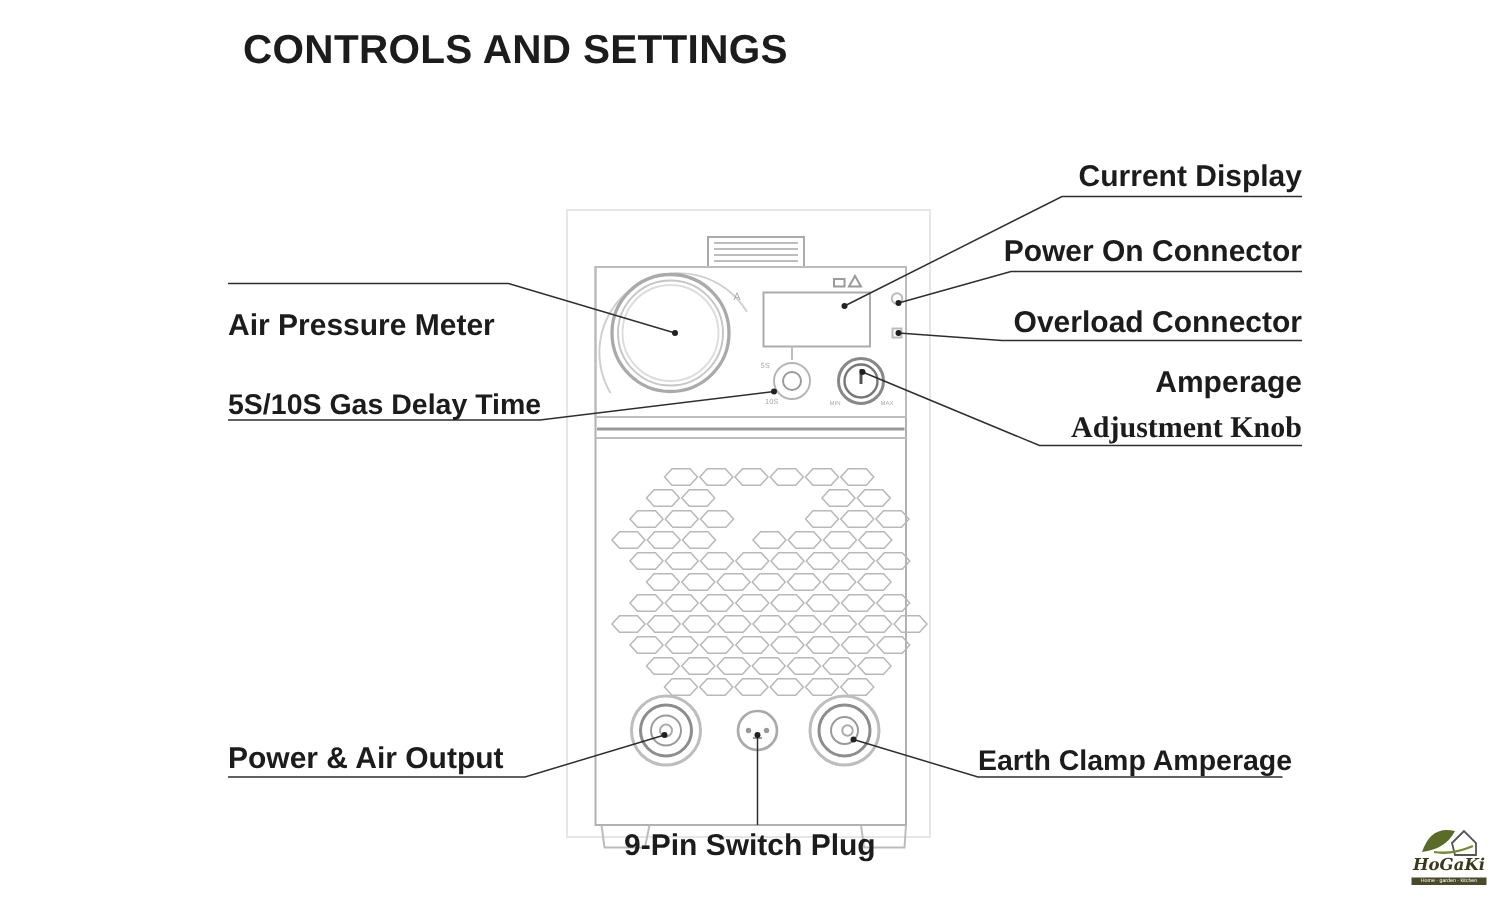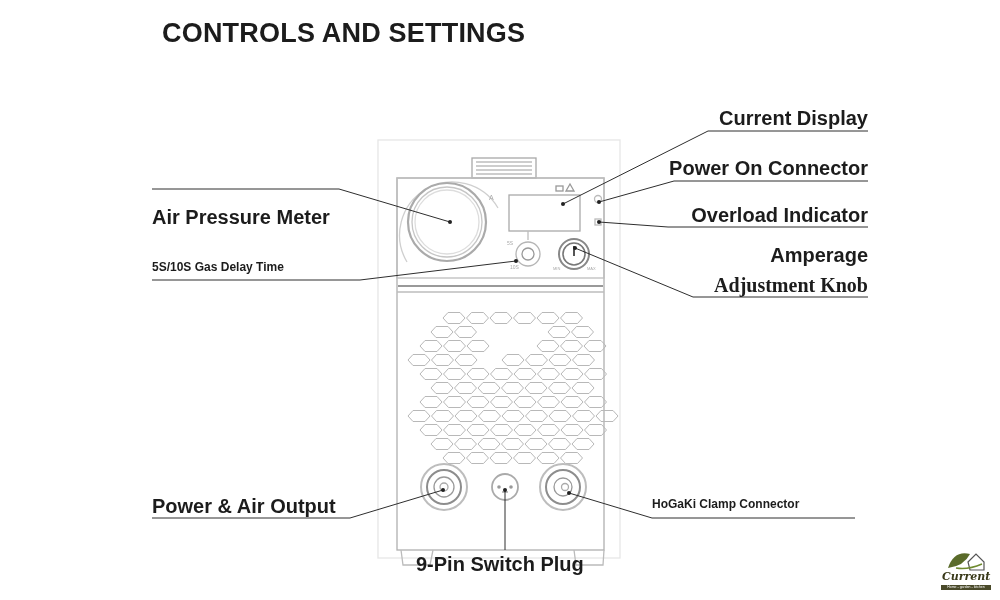--- a/index.html
+++ b/index.html
@@ -1,21 +1,21 @@
 <!DOCTYPE html>
 <html><head>
 <meta charset="utf-8">
 <style>
   html, body { margin:0; padding:0; background:#ffffff; }
   body { width:1000px; height:600px; position:relative; overflow:hidden; font-family:"Liberation Sans", sans-serif; color:#1a1a1a; }
   .title { position:absolute; left:122px; top:18px; font-size:27px; font-weight:bold; letter-spacing:0.2px; color:#1c1c1c;margin-left:40px; }
   .lbl { position:absolute; font-weight:bold; color:#1c1c1c; white-space:nowrap; }
   .lbl.r { text-align:right; }
   .l20 { font-size:20px; }
-  .l17 { font-size:12px; }
+  .l17 { font-size:19px; }
   svg.diag { position:absolute; left:0; top:0; }
   .logo { position:absolute; left:938px; top:548px; width:56px; height:48px; text-align:center; }
   .logo-name { font-family:"DejaVu Serif", serif; font-style:italic; font-weight:bold; font-size:11px; color:#3a3a1a; position:absolute; left:4px; top:22px; }
   .logo-tag { position:absolute; left:3px; top:37px; width:50px; height:5px; background:#4a4a2a; color:#fff; font-size:3.5px; line-height:5px; }
 </style>
 </head>
 <body>
 
 <div class="title">CONTROLS AND SETTINGS</div>
 
@@ -194,30 +194,30 @@
     <circle cx="450" cy="222" r="2"></circle>
     <circle cx="516" cy="261" r="2"></circle>
     <circle cx="443" cy="490" r="2"></circle>
     <circle cx="569" cy="493" r="2"></circle>
     <circle cx="505" cy="490" r="2"></circle>
   </g>
 </svg>
 
 <div class="lbl l20 r" style="right:132px; top:107px;">Current Display</div>
 <div class="lbl l20 r" style="right:132px; top:157px;">Power On Connector</div>
-<div class="lbl l20 r" style="right:132px; top:204px;">Overload Indicator</div>
+<div class="lbl l20 r" style="right:132px; top:204px;">Overload Connector</div>
 <div class="lbl l20 r" style="right:132px; top:244px;">Amperage</div>
 <div class="lbl l20 r" style="right:132px; top:274px;font-family:Liberation Serif, serif;">Adjustment Knob</div>
 <div class="lbl l20" style="left:152px; top:166px;margin-top:40px;">Air Pressure Meter</div>
 <div class="lbl l17" style="left:152px; top:260px;">5S/10S Gas Delay Time</div>
 <div class="lbl l20" style="left:152px; top:495px;">Power &amp; Air Output</div>
-<div class="lbl l17" style="left:652px; top:497px;">HoGaKi Clamp Connector</div>
+<div class="lbl l17" style="left:652px; top:497px;">Earth Clamp Amperage</div>
 <div class="lbl l20" style="left:416px; top:553px;">9-Pin Switch Plug</div>
 
 <div class="logo">
   <svg width="56" height="24" viewBox="0 0 56 24">
     <path d="M 10 20 Q 16 2 32 6 Q 26 18 10 20 Z" fill="#5a6b2a"></path>
     <path d="M 30 14 L 38 6 L 46 14 L 46 22 L 32 22 Z" fill="none" stroke="#555" stroke-width="1.2"></path>
     <path d="M 18 20 Q 30 22 44 16" fill="none" stroke="#6f8a2f" stroke-width="1.5"></path>
   </svg>
-  <div class="logo-name">Current</div>
+  <div class="logo-name">HoGaKi</div>
   <div class="logo-tag">Home - garden - kitchen</div>
 </div>
 
 </body></html>

